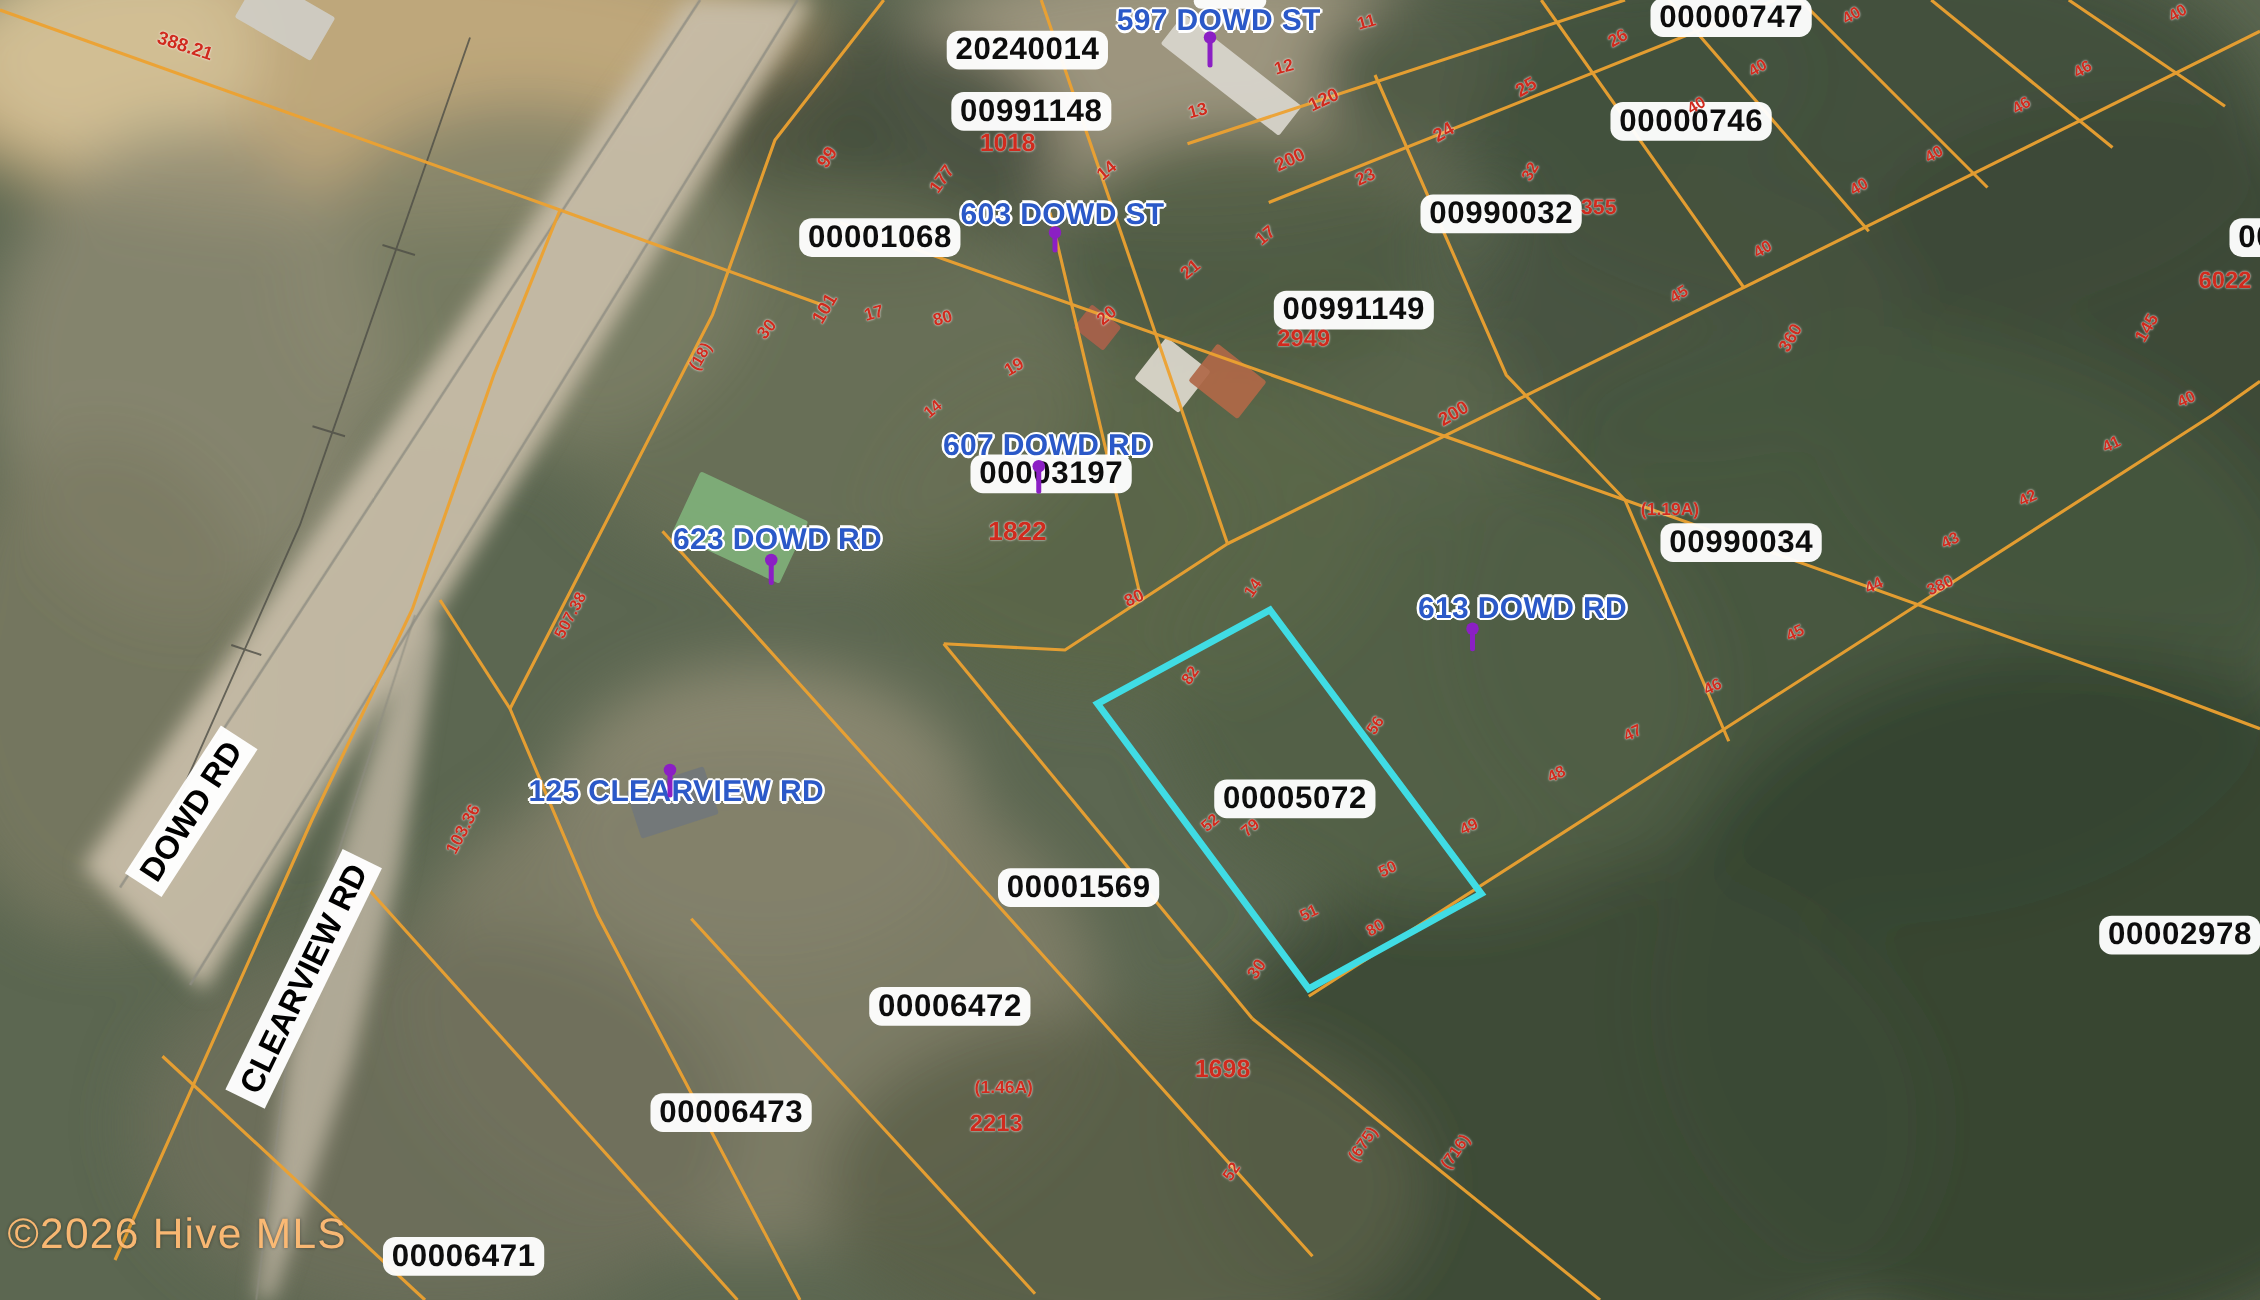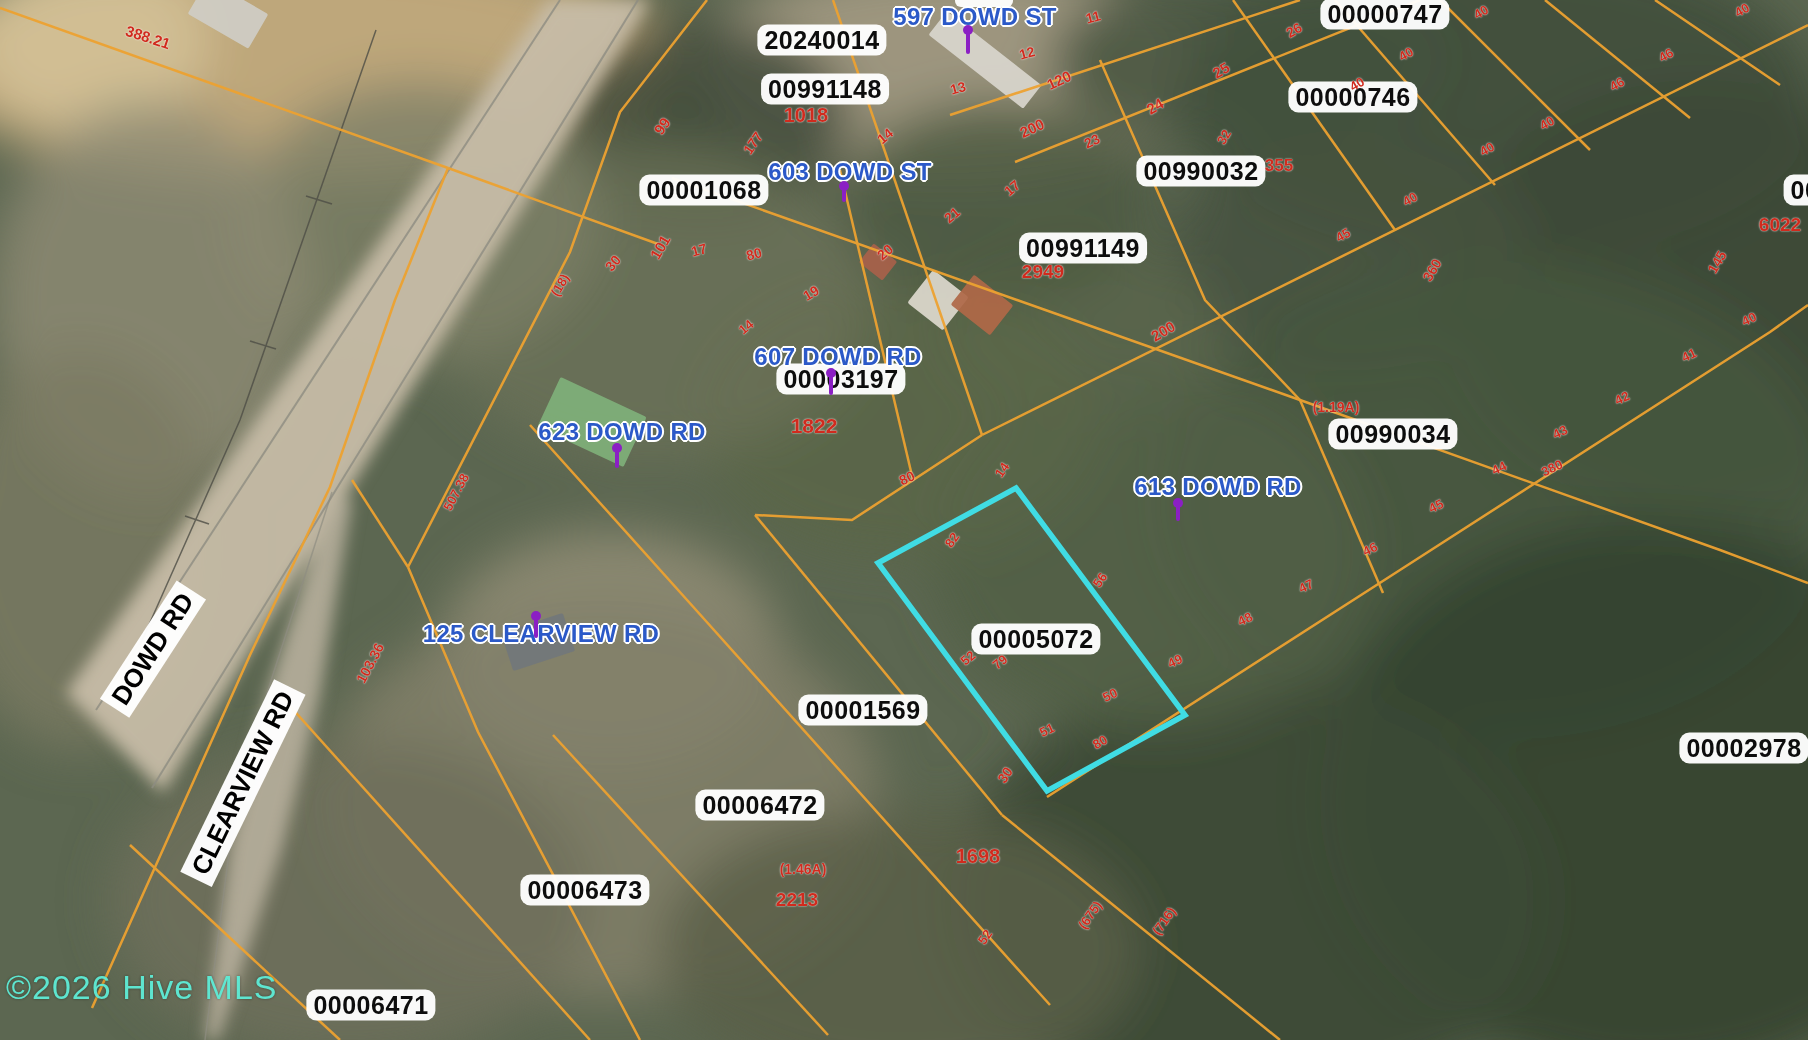--- a/index.html
+++ b/index.html
@@ -16,21 +16,21 @@
         text-shadow:-2px 0 0 #fff,2px 0 0 #fff,0 -2px 0 #fff,0 2px 0 #fff,
                     -1px -1px 0 #fff,1px 1px 0 #fff,-1px 1px 0 #fff,1px -1px 0 #fff;}
   .dim{position:absolute;color:#d02b1e;font-weight:bold;white-space:nowrap;
        text-shadow:0 0 2px rgba(255,255,255,.8),0 0 1px rgba(255,255,255,.6);}
   .roadlab{position:absolute;transform-origin:center;background:rgba(255,255,255,.97);
        color:#000;font-weight:bold;font-size:26px;padding:2px 7px;white-space:nowrap;}
   .pin{position:absolute;}
   .pin .stem{position:absolute;left:50%;transform:translateX(-50%);width:4px;background:#8b1fc4;border-radius:2px;}
   .pin .head{position:absolute;left:50%;transform:translateX(-50%);top:-3px;width:10px;height:10px;
        border-radius:50%;background:#8b1fc4;}
-  #watermark{position:absolute;left:6px;top:968px;color:#5eead4;font-size:34px;
+  #watermark{position:absolute;left:6px;top:968px;color:#fdba74;font-size:34px;
        letter-spacing:1px;text-shadow:0 0 3px rgba(0,0,0,.4);opacity:.97;}
 </style>
 </head>
 <body>
 
 <div id="stage">
 
   <svg id="terrain" width="1808" height="1040">
     <defs>
       <filter id="blur" x="-50%" y="-50%" width="200%" height="200%">

